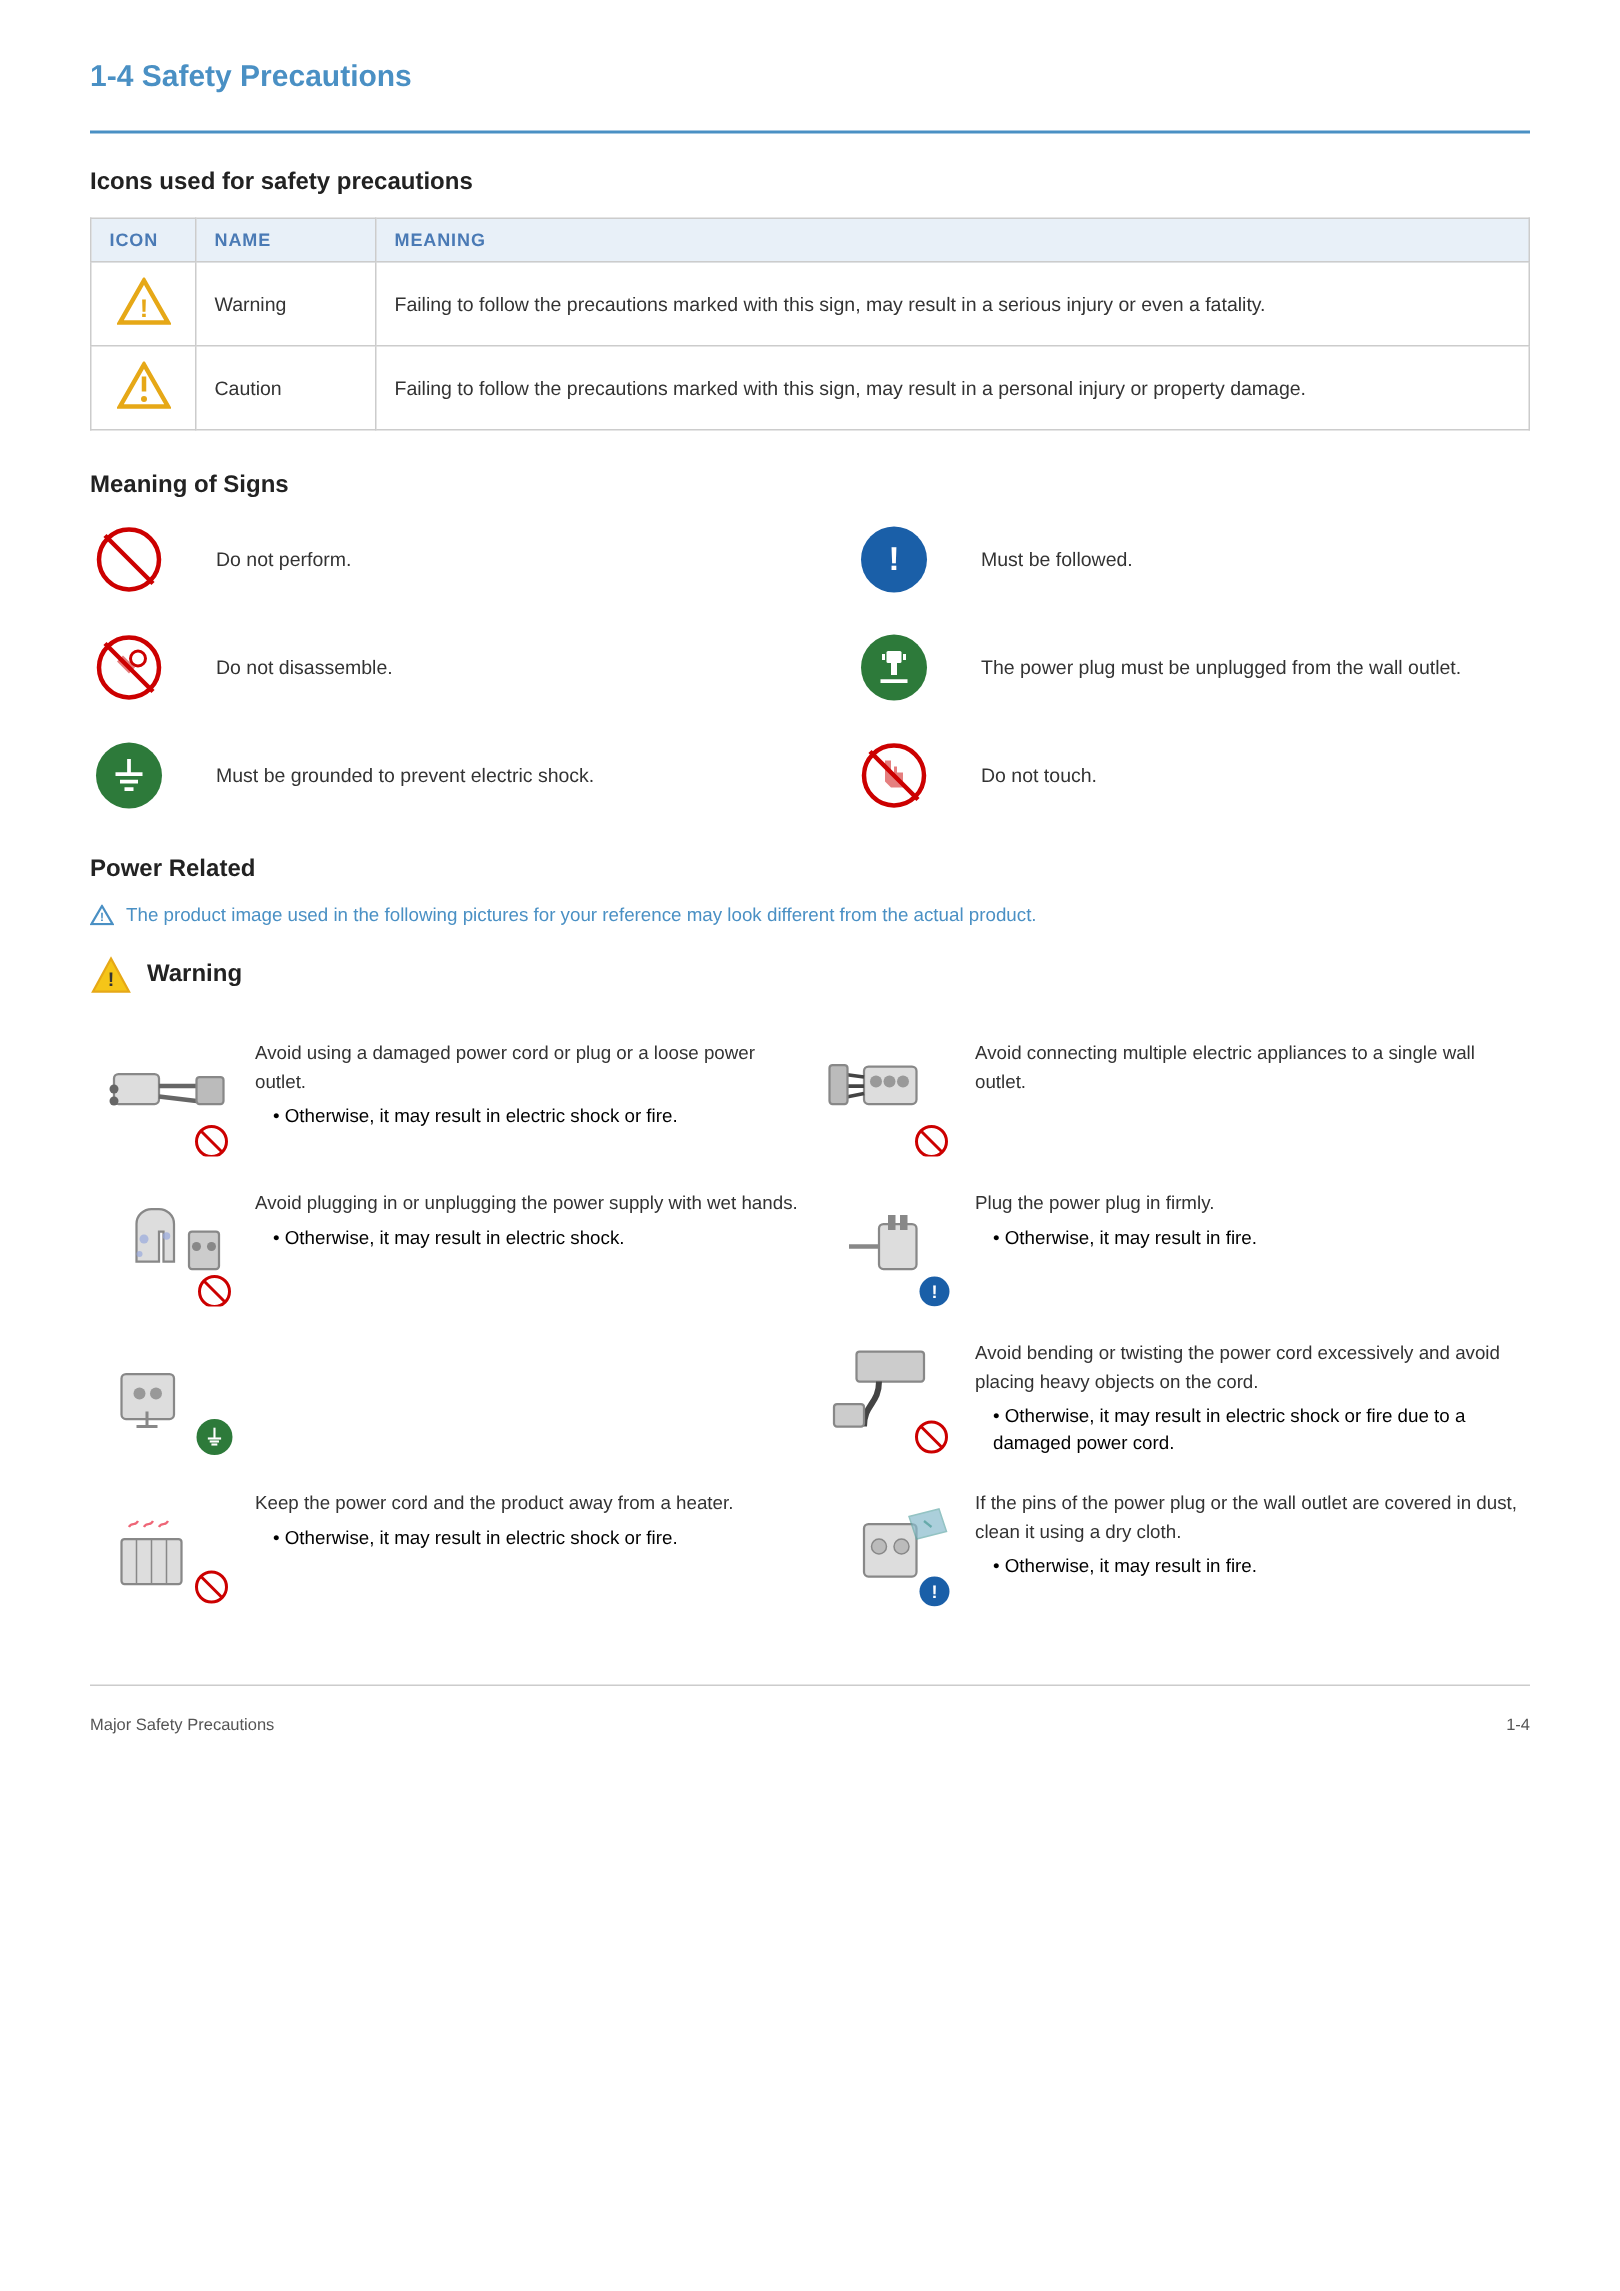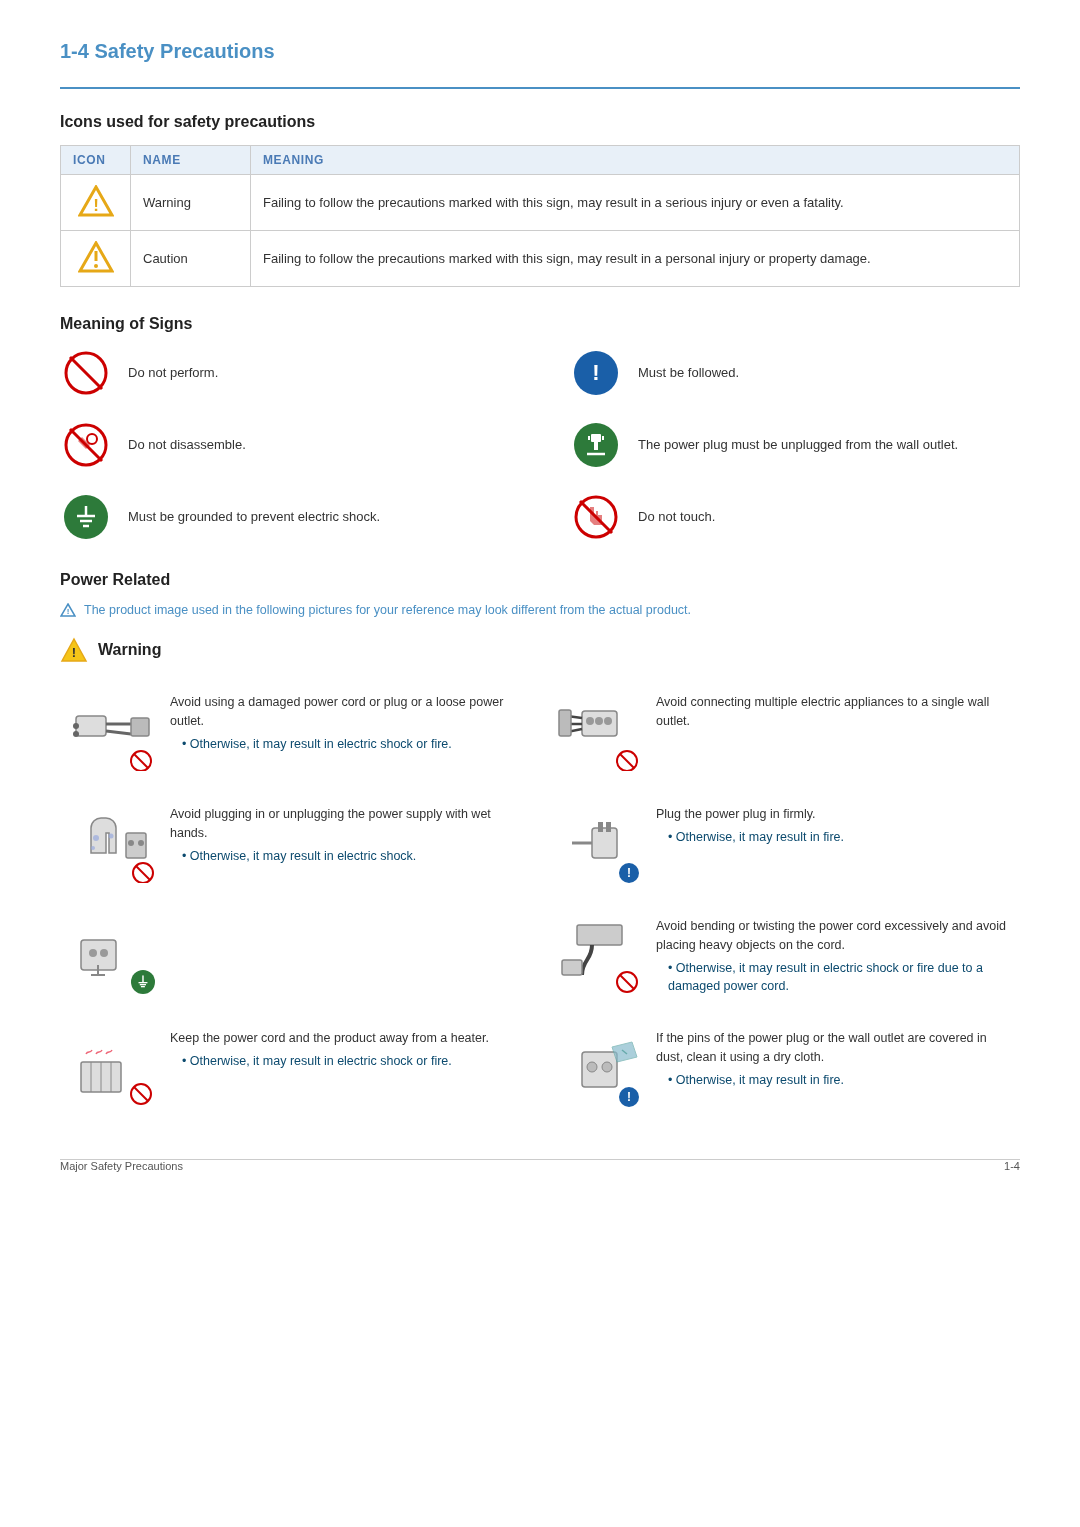--- a/index.html
+++ b/index.html
@@ -67,21 +67,21 @@
     
     .signs-grid {
       display: grid;
       grid-template-columns: 1fr 1fr;
       gap: 20px 60px;
       margin-bottom: 28px;
     }
     .sign-item {
       display: flex;
       align-items: center;
-      gap: 16px;
+      gap: 32px;
     }
     .sign-icon {
       flex-shrink: 0;
       width: 52px;
       height: 52px;
       display: flex;
       align-items: center;
       justify-content: center;
     }
     .sign-text {
@@ -107,21 +107,21 @@
       font-size: 16px;
       font-weight: bold;
       margin-bottom: 20px;
       color: #222;
     }
 
     
     .power-grid {
       display: grid;
       grid-template-columns: 1fr 1fr;
-      gap: 12px;
+      gap: 0;
     }
     .power-item {
       display: flex;
       align-items: flex-start;
       gap: 12px;
       padding: 10px 8px;
       border-bottom: none;
     }
     .power-item-img {
       flex-shrink: 0;
@@ -136,21 +136,21 @@
       flex: 1;
       font-size: 12.5px;
       line-height: 1.5;
     }
     .power-item-content .main-text {
       margin-bottom: 4px;
       color: #333;
     }
     .power-item-content .bullet {
       padding-left: 12px;
-      color: #0c4a6e;
+      color: #000000;
     }
     .power-item-content .bullet::before {
       content: '• ';
     }
     .must-follow-icon {
       width: 44px;
       height: 44px;
       border-radius: 50%;
       background: #1a5fa8;
       display: flex;
@@ -467,16 +467,16 @@
       </svg>
     </div>
     <div class="power-item-content">
       <div class="main-text">If the pins of the power plug or the wall outlet are covered in dust, clean it using a dry cloth.</div>
       <div class="bullet">Otherwise, it may result in fire.</div>
     </div>
   </div>
 
 </div>
 
-<div style="margin-top: 40px; border-top: 1px solid #ccc; padding-top: 0; display: flex; justify-content: space-between; font-size: 11px; color: #555;">
+<div style="margin-top: 40px; border-top: 1px solid #ccc; padding-top: 20px; display: flex; justify-content: space-between; font-size: 11px; color: #555;">
   <span>Major Safety Precautions</span>
   <span>1-4</span>
 </div>
 
 </body></html>

